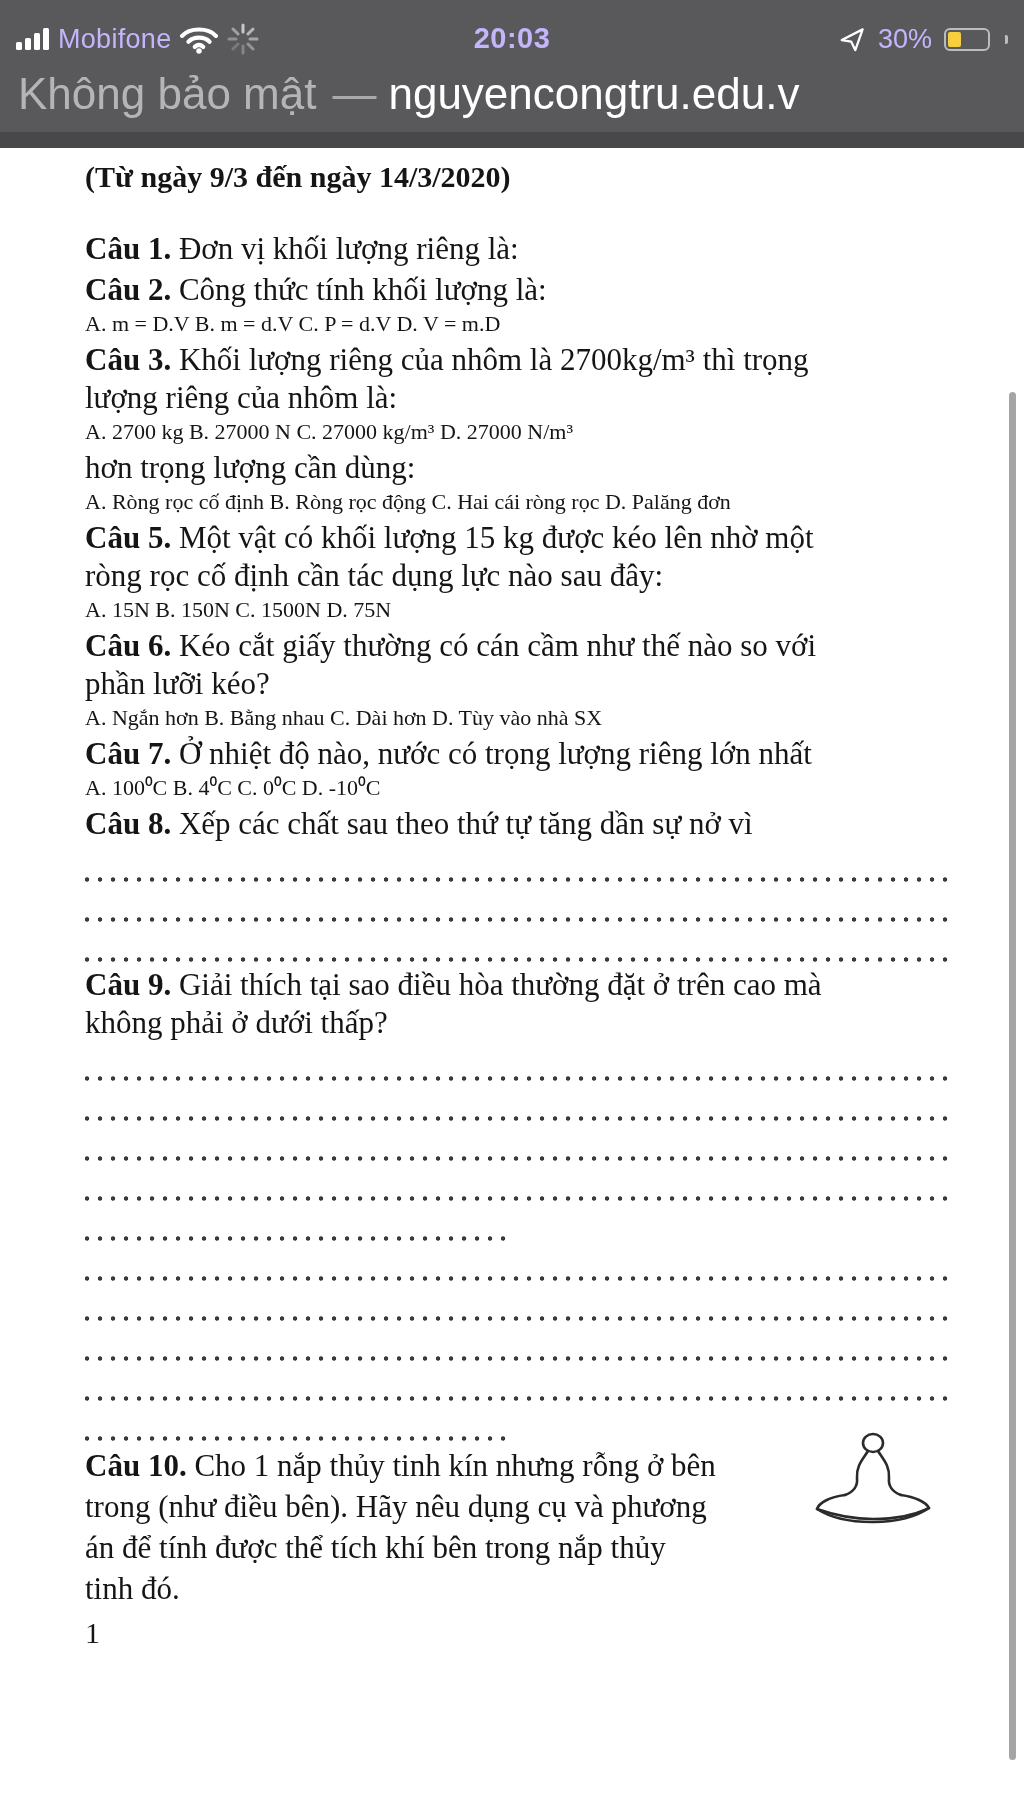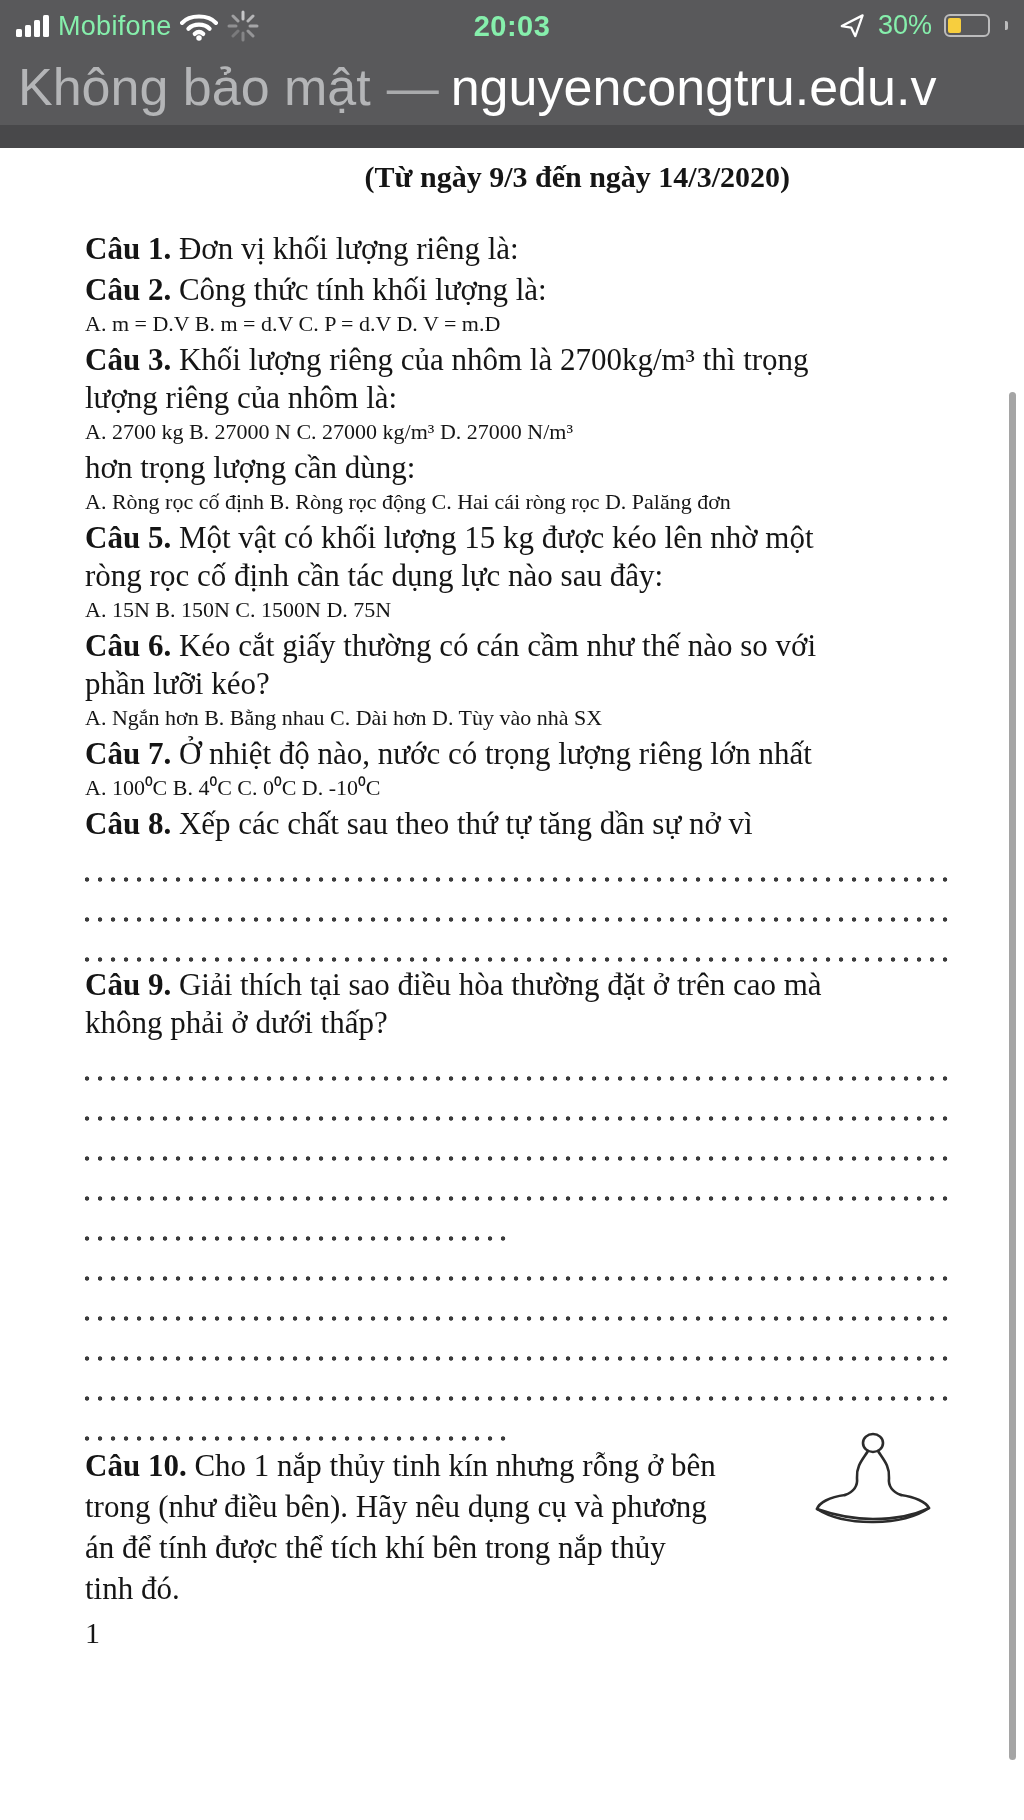--- a/index.html
+++ b/index.html
@@ -4,46 +4,46 @@
 <style>
   * { margin:0; padding:0; box-sizing:border-box; }
   html,body { width:1024px; height:1820px; }
   body {
     position:relative; background:#ffffff; overflow:hidden;
     font-family:"Liberation Sans", sans-serif;
   }
 
   
   .header { position:absolute; top:0; left:0; width:1024px; height:148px; background:#59595b; }
-  .status-bar { display:flex; align-items:flex-start; height:48px; padding:10px 16px 0 16px; color:#86efac; }
+  .status-bar { display:flex; align-items:flex-end; height:48px; padding:10px 16px 0 16px; color:#c4b5fd;margin-top:7px; }
   .sb-left { flex:1; display:flex; align-items:center; gap:9px; }
   .signal { display:flex; align-items:flex-end; gap:3px; height:22px; }
   .signal i { display:block; width:6px; background:#fff; border-radius:1.5px; }
   .signal i:nth-child(1){height:8px;} .signal i:nth-child(2){height:12px;}
   .signal i:nth-child(3){height:17px;} .signal i:nth-child(4){height:22px;}
   .carrier { font-size:27px; letter-spacing:.3px; }
   .time { font-size:29px; font-weight:700; letter-spacing:.5px; }
   .sb-right { flex:1; display:flex; align-items:center; justify-content:flex-end; gap:12px; }
   .pct { font-size:27px; }
   .battery { position:relative; width:46px; height:23px; border:2px solid rgba(255,255,255,.6);
              border-radius:6px; padding:2px; display:flex; }
   .battery-fill { width:13px; height:100%; background:#f7ce3e; border-radius:2px; }
   .battery-nub { width:3px; height:9px; background:rgba(255,255,255,.6);
                  border-radius:0 2px 2px 0; align-self:center; margin-left:3px; }
 
   .url-bar { height:77px; display:flex; align-items:center; padding-left:18px;
-             white-space:nowrap; overflow:hidden; font-size:52px; color:#b4b5b7; }
+             white-space:nowrap; overflow:hidden; font-size:44px; color:#b4b5b7; }
   .url-dash { margin:0 12px 0 16px; color:#a9aaac; }
   .url-domain { color:#ffffff; }
   .header-strip { height:23px; background:#48484a; }
 
   
   .page { position:absolute; top:148px; left:0; width:1024px; height:1672px; background:#fff;
           font-family:"Liberation Serif", serif; color:#151515; padding:10px 74px 0 85px; }
-  .doc-title { width:705px; text-align:right; font-weight:700; font-size:30px; line-height:38px;
+  .doc-title { width:705px; text-align:left; font-weight:700; font-size:30px; line-height:38px;
                margin-bottom:34px; }
   .question { margin-bottom:3px; }
   .q-line { font-size:31px; line-height:38px; }
   .q-label { font-weight:700; }
   .q-opts { font-size:22px; line-height:29px; white-space:nowrap; }
   .ans { height:40px; width:100%;
          background-image:radial-gradient(circle at 2px 2.5px, #3a3a3a 1.8px, rgba(0,0,0,0) 2.6px);
          background-size:13px 6px; background-repeat:repeat-x; background-position:left bottom; }
   .ans.short { width:49%; }
   .q10 { position:relative; }

